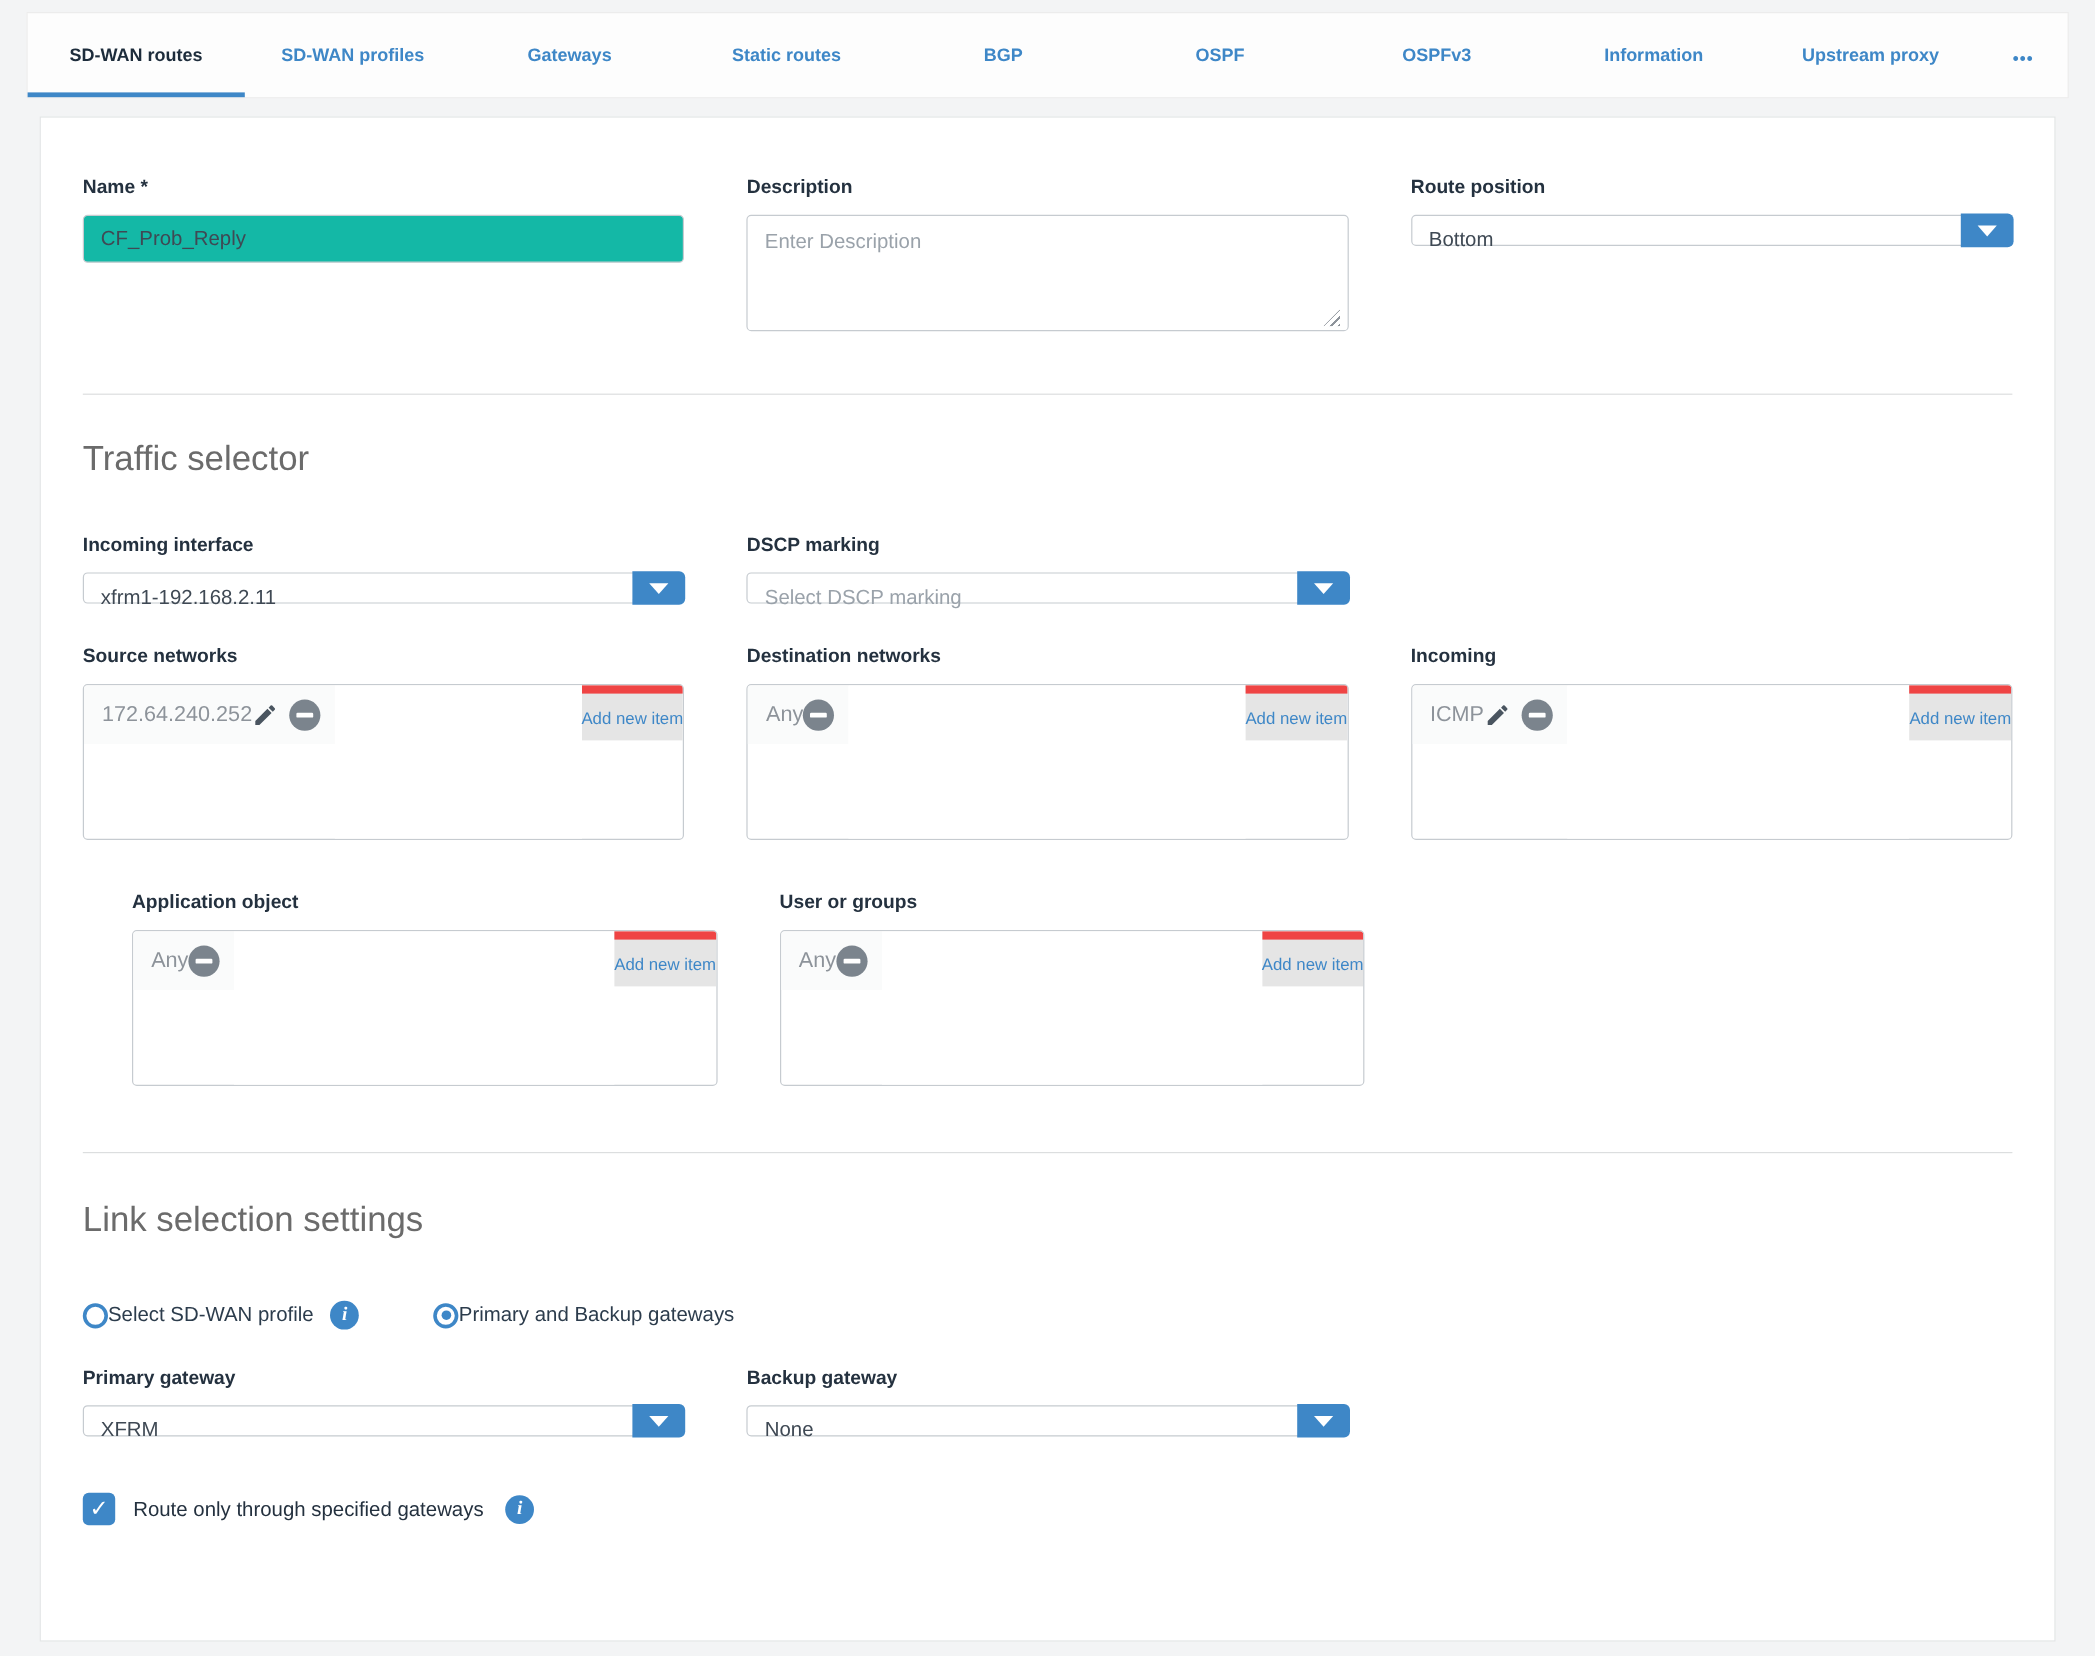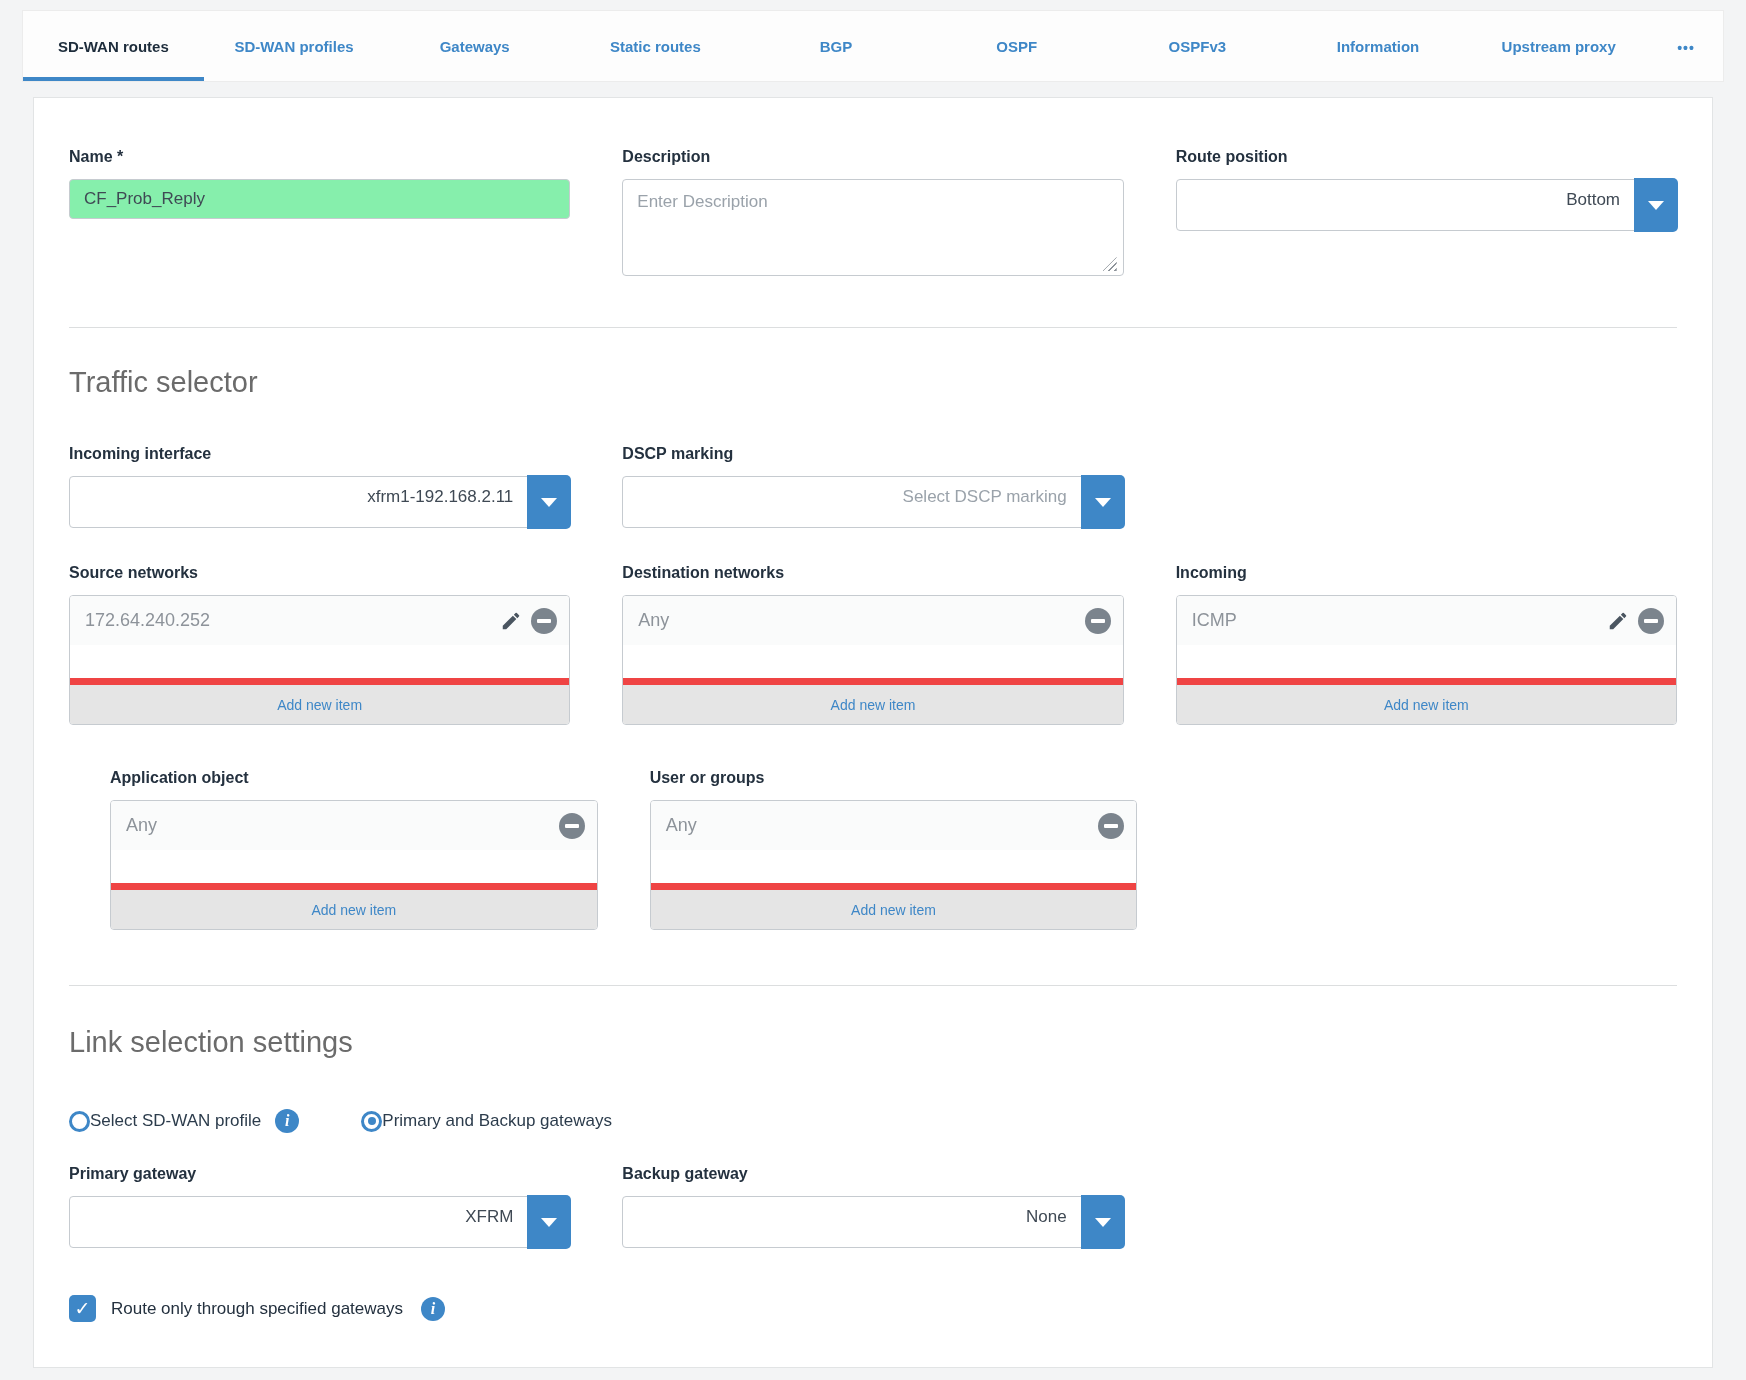--- a/index.html
+++ b/index.html
@@ -53,46 +53,45 @@
     font-size:16px;
     font-weight:bold;
     color:#24313f;
     margin-bottom:13px;
   }
   .text-input {
     width:100%; height:40px;
     border:1px solid #c6cbd0; border-radius:4px;
     padding:0 14px;
     font-family:inherit; font-size:17px; color:#3f4954;
-    background:#86efac; outline:none;
+    background:#14b8a6; outline:none;
   }
   .textarea-wrap { position:relative; }
   textarea.desc {
     width:100%; height:97px;
     border:1px solid #c6cbd0; border-radius:4px;
     padding:12px 14px;
     font-family:inherit; font-size:17px; color:#3f4954;
     resize:none; outline:none;
   }
   textarea.desc::placeholder { color:#9aa2aa; }
   .resize-grip {
     position:absolute; right:7px; bottom:9px;
     width:14px; height:14px;
     background:repeating-linear-gradient(135deg,#8d939a 0 1.6px,transparent 1.6px 4.4px);
     clip-path:polygon(100% 0,100% 100%,0 100%);
     pointer-events:none;
   }
   
   .dropdown {
     position:relative;
-    height:52px;
+    height:26px;
     border:1px solid #c6cbd0; border-radius:4px;
     background:#fff;
     cursor:pointer;
-    text-align:right;
   }
   .dd-value {
     display:block;
     line-height:39px;
     padding:0 56px 0 14px;
     font-size:17px; color:#3f4954;
     white-space:nowrap; overflow:hidden;
   }
   .dd-value.placeholder { color:#9aa2aa; }
   .dd-caret {
@@ -104,21 +103,21 @@
   .dd-caret::after {
     content:""; width:0; height:0;
     border-left:8px solid transparent;
     border-right:8px solid transparent;
     border-top:9px solid #ffffff;
   }
   
   .listbox {
     height:130px;
     border:1px solid #c6cbd0; border-radius:4px;
-    display:flex; flex-direction:column;
+    display:flex; 
     overflow:hidden; background:#fff;
   }
   .lb-item {
     height:49px; flex:none;
     background:#fafbfb;
     display:flex; align-items:center;
     padding:0 12px 0 15px;
   }
   .lb-text { flex:1; font-size:18px; color:#8d939a; }
   .lb-icons { display:flex; align-items:center; gap:9px; }

